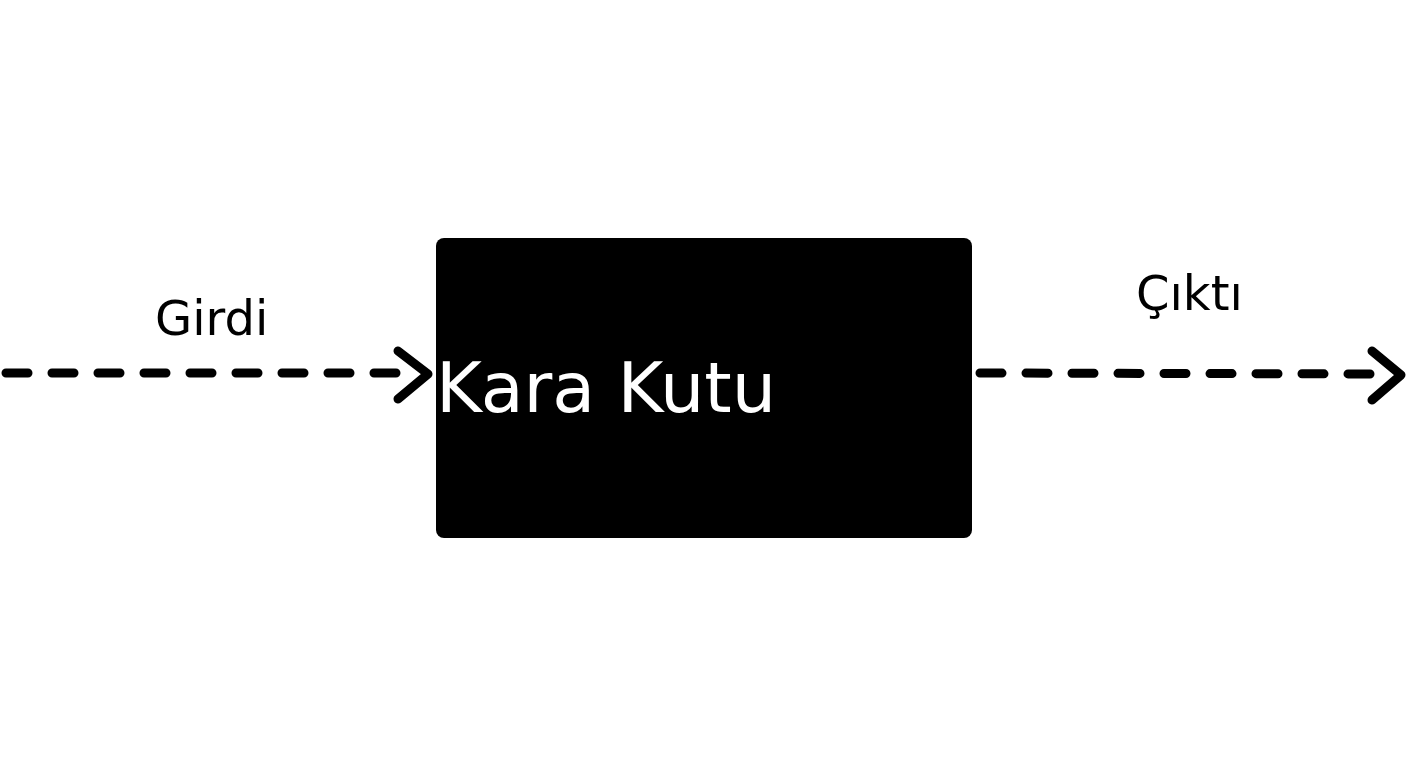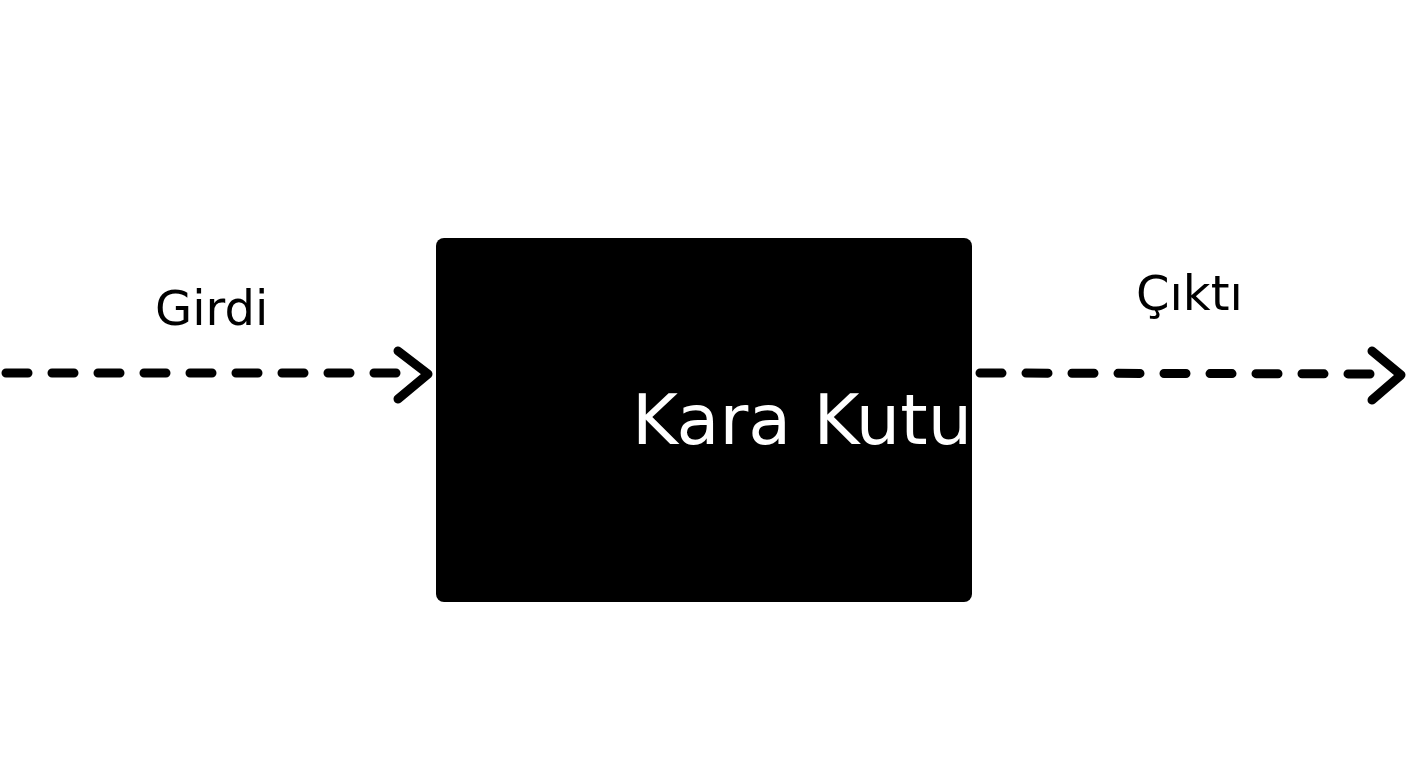--- a/index.html
+++ b/index.html
@@ -1,21 +1,21 @@
 <!DOCTYPE html>
 <html><head>
 <meta charset="utf-8">
 <style>
   html, body { margin: 0; padding: 0; background: #ffffff; }
   body { width: 1408px; height: 768px; position: relative; overflow: hidden; font-family: "DejaVu Sans", sans-serif; }
   .label { position: absolute; font-size: 48px; color: #000; line-height: 1; }
-  #girdi { left: 155px; top: 284px; }
+  #girdi { left: 155px; top: 294px; }
   #cikti { left: 1136px; top: 269px; }
-  .box { position: absolute; left: 436px; top: 238px; width: 536px; height: 364px; background: #000; border-radius: 8px;
-         display: flex; align-items: center; justify-content: flex-end; }
+  .box { position: absolute; left: 436px; top: 238px; width: 536px; height: 300px; background: #000; border-radius: 8px;
+         display: flex; align-items: center; justify-content: flex-start; }
   .box span { color: #fff; font-size: 70px; margin-top: 0px; }
   svg.arrows { position: absolute; left: 0; top: 0; }
 </style>
 </head>
 <body>
 
 <svg class="arrows" width="1408" height="768">
   <g stroke="#000" stroke-width="9" stroke-linecap="round" fill="none">
     <line x1="6" y1="373" x2="405" y2="373" stroke-dasharray="22 24"></line>
     <polyline points="398,351 428,374 398,399" stroke-linejoin="round"></polyline>

